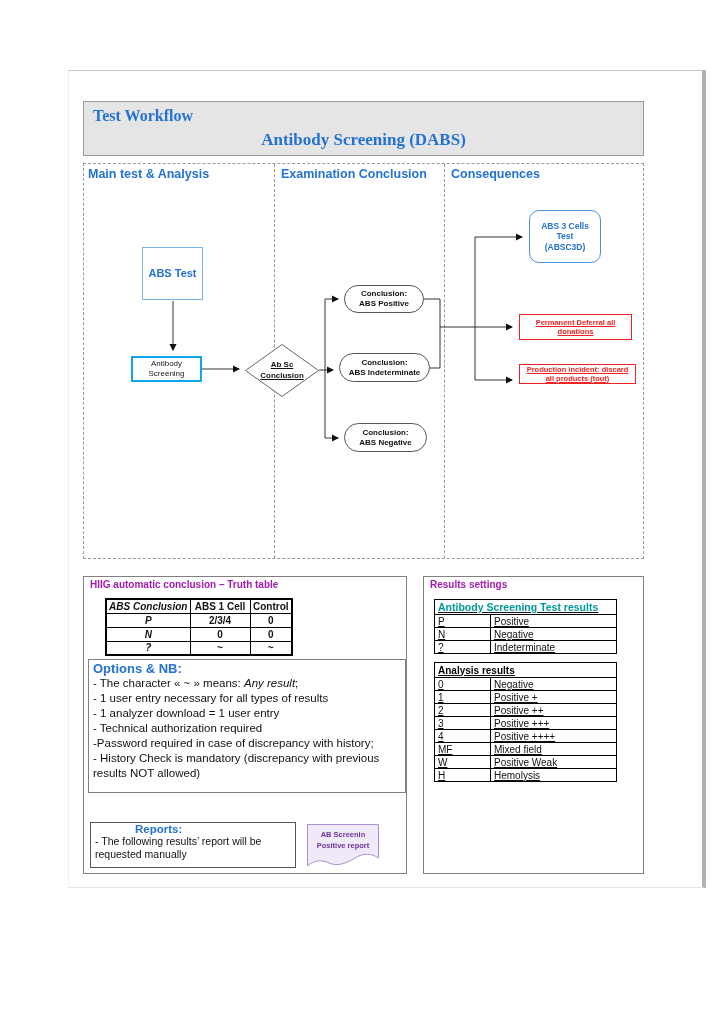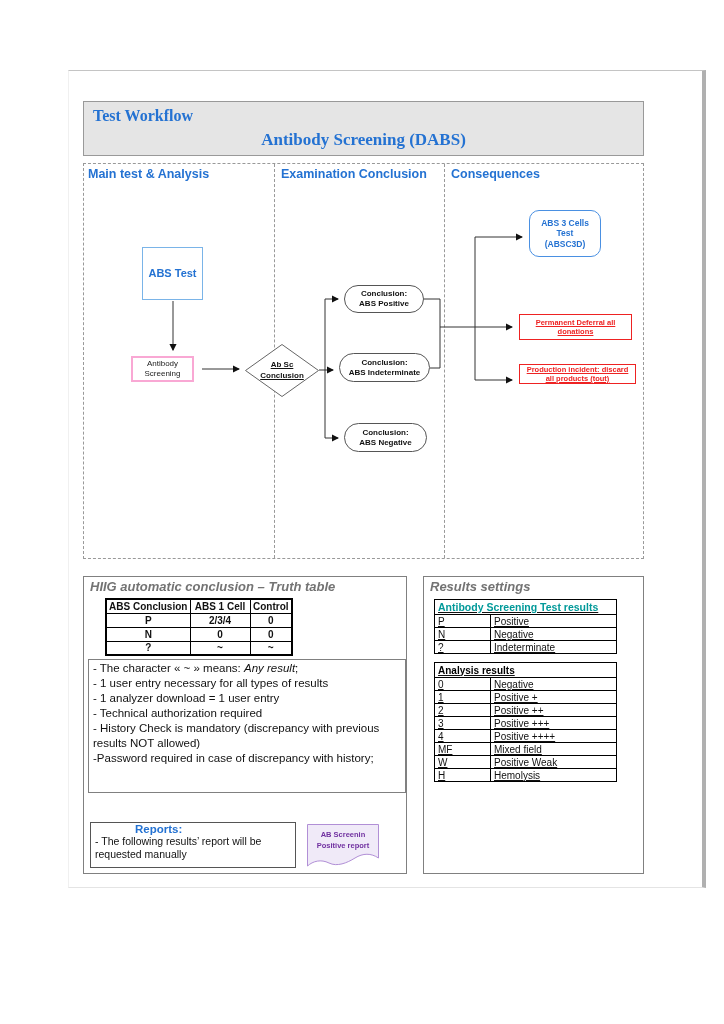--- a/index.html
+++ b/index.html
@@ -23,44 +23,44 @@
   .divider { position:absolute; top:0; bottom:0; width:0; border-left:1px dashed #999; }
   .d1 { left:190px; } .d2 { left:360px; }
   .col-label { position:absolute; top:3px; font-weight:bold; font-size:12.5px; color:#2472d2; white-space:nowrap; }
   .cl1 { left:4px; } .cl2 { left:197px; } .cl3 { left:367px; }
   svg.connectors { position:absolute; left:0; top:0; width:561px; height:396px; }
 
   .node { position:absolute; display:flex; flex-direction:column; align-items:center;
           justify-content:center; text-align:center; background:#fff; line-height:1.25; }
   .n-abstest { left:58px; top:83px; width:61px; height:53px; border:1px solid #7ab4e8;
                color:#2472d2; font-weight:bold; font-size:11px; }
-  .n-antibody { left:47px; top:192px; width:63px; height:26px; border:2px solid #f9a8d4;
+  .n-antibody { left:47px; top:192px; width:71px; height:26px; border:2px solid #0ea5e9;
                 font-size:8px; color:#222; }
   .n-decision { left:161px; top:180px; width:74px; height:53px; background:transparent; }
   .n-decision svg { position:absolute; left:0; top:0; }
   .n-decision .dtext { position:relative; font-size:8px; font-weight:bold; line-height:1.3;text-decoration:underline; }
   .oval { border:1px solid #555; border-radius:16px; font-size:8px; font-weight:bold; }
   .o-pos { left:260px; top:121px; width:80px; height:28px; }
   .o-ind { left:255px; top:189px; width:91px; height:29px; }
   .o-neg { left:260px; top:259px; width:83px; height:29px; }
-  .c-abs3 { left:445px; top:46px; width:72px; height:47px; border:1.5px solid #4a90e2;
+  .c-abs3 { left:445px; top:46px; width:72px; height:53px; border:1.5px solid #4a90e2;
             border-radius:10px; color:#2472d2; font-weight:bold; font-size:8.5px; }
   .c-red { border:1px solid #ee2222; color:#ee2222; font-weight:bold; font-size:7.5px;text-decoration:underline; }
   .c-red1 { left:435px; top:150px; width:113px; height:26px; }
   .c-red2 { left:435px; top:200px; width:117px; height:20px; }
 
   
   .hiig { position:absolute; left:14px; top:505px; width:324px; height:298px; border:1px solid #808080; }
-  .panel-title { position:absolute; left:6px; top:2px; font-weight:bold; font-size:13px;
-                 color:#737373; white-space:nowrap;font-style:italic; }
+  .panel-title { position:absolute; left:6px; top:2px; font-weight:bold; font-size:10px;
+                 color:#a21caf; white-space:nowrap; }
   table.truth { position:absolute; left:21px; top:21px; border-collapse:collapse;
                 border:2px solid #000; }
   table.truth th, table.truth td { border:1px solid #000; font-size:10px; font-weight:bold;
                 text-align:center; padding:0 2px; height:14px; }
-  table.truth th:nth-child(1), table.truth td:nth-child(1) { width:84px; }
+  table.truth th:nth-child(1), table.truth td:nth-child(1) { width:84px;font-style:italic; }
   table.truth th:nth-child(2), table.truth td:nth-child(2) { width:60px; }
   table.truth th:nth-child(3), table.truth td:nth-child(3) { width:42px; }
 
   .options { position:absolute; left:4px; top:82px; width:318px; height:134px;
              border:1px solid #808080; padding:1px 4px; }
   .options .ot { font-weight:bold; font-size:13px; color:#2472d2; }
   .options .ol { font-size:11.5px; line-height:15px; color:#111; }
   .italic { font-style:italic; }
 
   .reports { position:absolute; left:6px; top:245px; width:206px; height:46px;
@@ -191,26 +191,27 @@
       </tr>
       <tr>
         <td>?</td>
         <td>~</td>
         <td>~</td>
       </tr>
     </tbody>
       </table>
 
     <div class="options">
+      <div class="ot">Options &amp; NB:</div>
       <div class="ol"><span>- The character « ~ » means: </span><span class="italic">Any result</span><span>;</span></div>
       <div class="ol">- 1 user entry necessary for all types of results</div>
       <div class="ol">- 1 analyzer download = 1 user entry</div>
       <div class="ol">- Technical authorization required</div>
+      <div class="ol">-Password required in case of discrepancy with history;</div>
       <div class="ol">- History Check is mandatory (discrepancy with previous results NOT allowed)</div>
-      <div class="ol">-Password required in case of discrepancy with history;</div>
     </div>
 
     <div class="reports">
       <div class="rt">Reports:</div>
       <div class="rl">- The following results’ report will be requested manually</div>
     </div>
 
     <div class="docshape">
       <svg width="72" height="46" viewBox="0 0 72 46">
         <path d="M0.5,0.5 H71.5 V34 C64,29 56,29 48,34 C40,39 30,43 22,39 C14,35 6,37 0.5,42 Z" fill="#f0eaf8" stroke="#b18fd6" stroke-width="1"></path>

